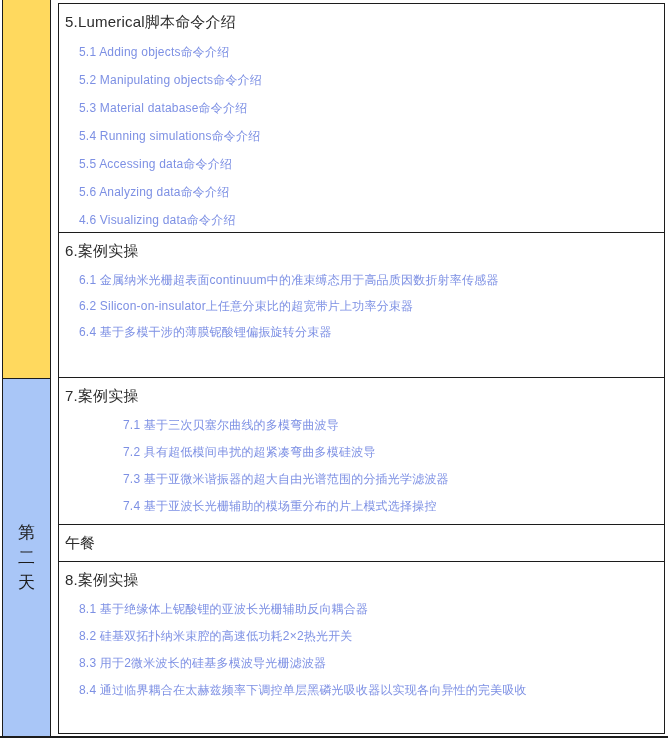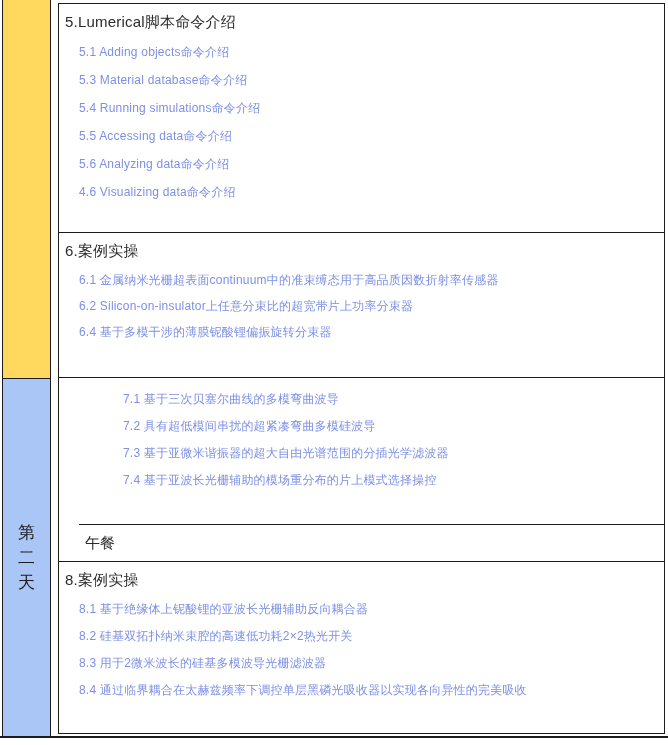--- a/index.html
+++ b/index.html
@@ -39,21 +39,21 @@
   .sched{
     position:absolute; left:58px; top:3px; width:607px; height:731px;
     border:1.5px solid #1c1c1c; background:#ffffff;
     display:flex; flex-direction:column; overflow:hidden;
   }
   .row{ border-top:1.5px solid #1c1c1c; }
   .row:first-child{ border-top:none; }
   .row-5{ height:228px; }
   .row-6{ height:145px; }
   .row-7{ height:147px; }
-  .row-lunch{ height:37px;margin-left:20px; }
+  .row-lunch{ height:37px; }
   .row-8{ flex:1; }
 
   .section{ padding:8px 10px 0 6px; }
   .section-title{
     font-size:15px; color:#2b2b2b; line-height:20px; margin-bottom:6px;
     letter-spacing:0.2px;
   }
   .items{ list-style:none; padding-left:14px; color:#7d90e4; }
   .item{ font-size:12px; letter-spacing:0.2px; }
   .row-5 .item{ line-height:28px; }
@@ -78,38 +78,40 @@
       </div>
     </div>
   </div>
 
   <div class="sched">
 
     <div class="row row-5 section">
       <div class="section-title">5.Lumerical脚本命令介绍</div>
       <ul class="items">
         <li class="item">5.1 Adding objects命令介绍</li>
+        <li class="item">5.2 Manipulating objects命令介绍</li>
         <li class="item">5.3 Material database命令介绍</li>
         <li class="item">5.4 Running simulations命令介绍</li>
         <li class="item">5.5 Accessing data命令介绍</li>
         <li class="item">5.6 Analyzing data命令介绍</li>
         <li class="item">4.6 Visualizing data命令介绍</li>
       </ul>
     </div>
 
     <div class="row row-6 section">
       <div class="section-title">6.案例实操</div>
       <ul class="items">
         <li class="item">6.1 金属纳米光栅超表面continuum中的准束缚态用于高品质因数折射率传感器</li>
         <li class="item">6.2 Silicon-on-insulator上任意分束比的超宽带片上功率分束器</li>
         <li class="item">6.4 基于多模干涉的薄膜铌酸锂偏振旋转分束器</li>
       </ul>
     </div>
 
     <div class="row row-7 section">
+      <div class="section-title">7.案例实操</div>
       <ul class="items">
         <li class="item">7.1 基于三次贝塞尔曲线的多模弯曲波导</li>
         <li class="item">7.2 具有超低模间串扰的超紧凑弯曲多模硅波导</li>
         <li class="item">7.3 基于亚微米谐振器的超大自由光谱范围的分插光学滤波器</li>
         <li class="item">7.4 基于亚波长光栅辅助的模场重分布的片上模式选择操控</li>
       </ul>
     </div>
 
     <div class="row row-lunch section">
       <div class="lunch-title">午餐</div>

